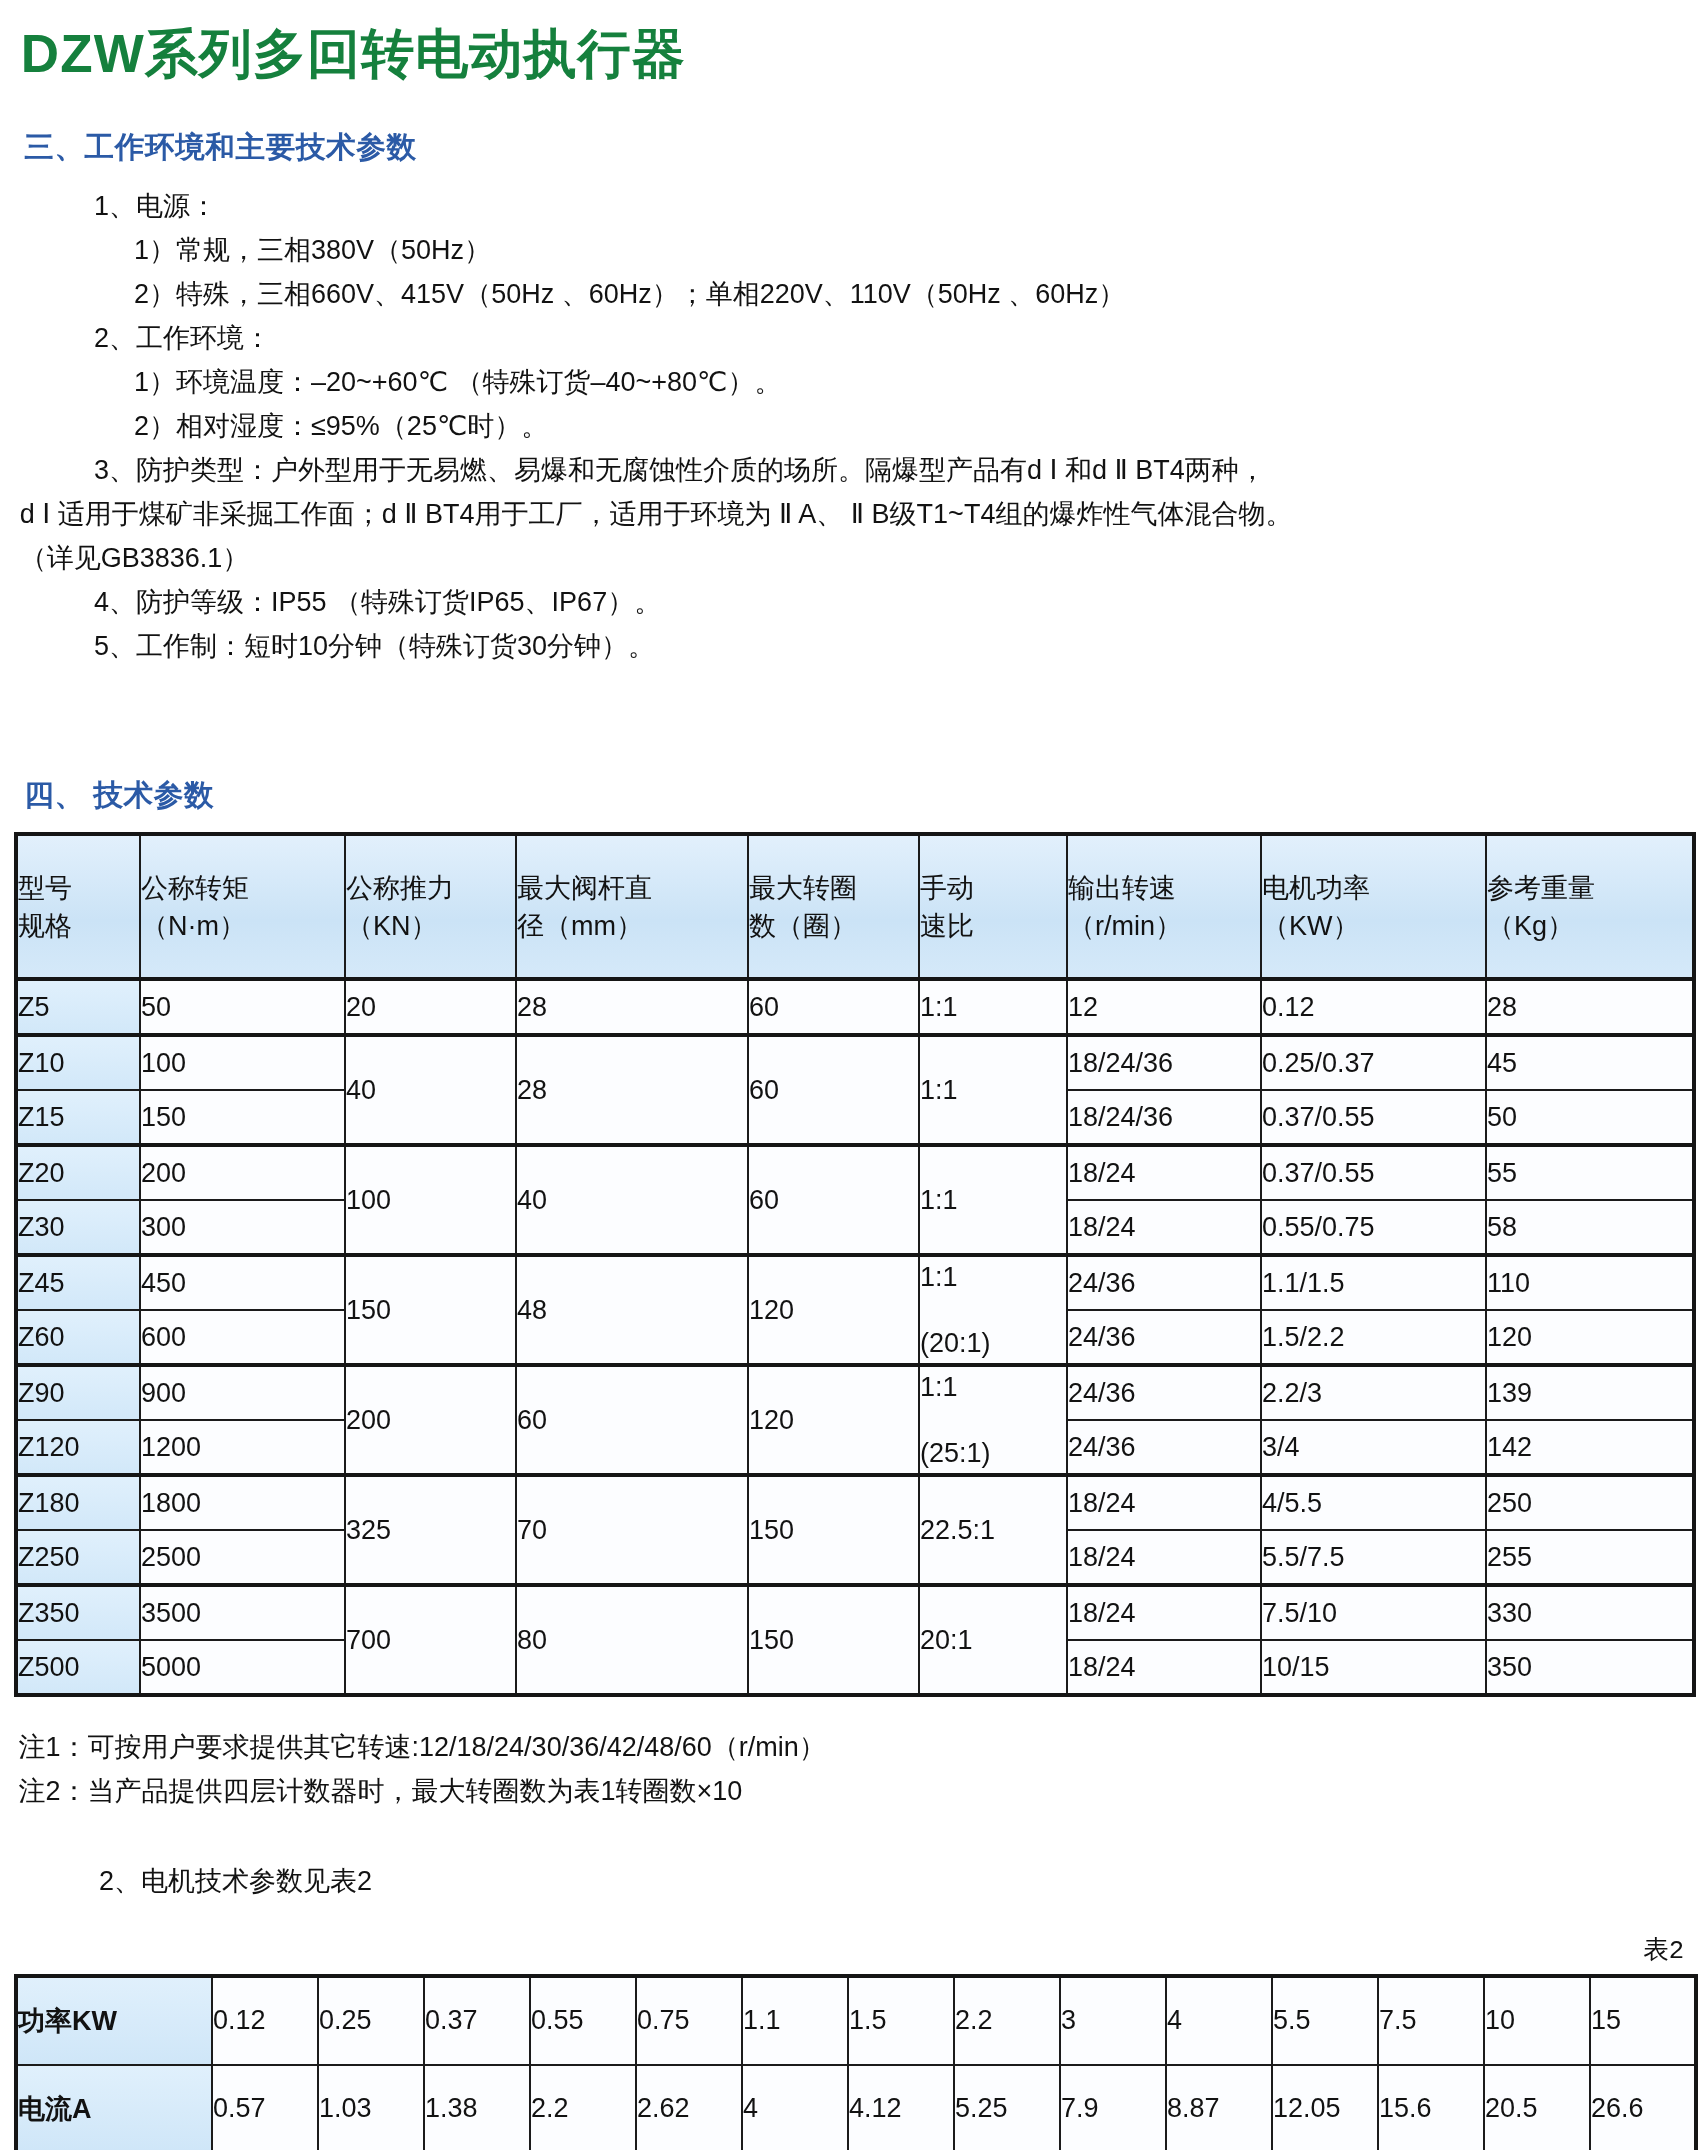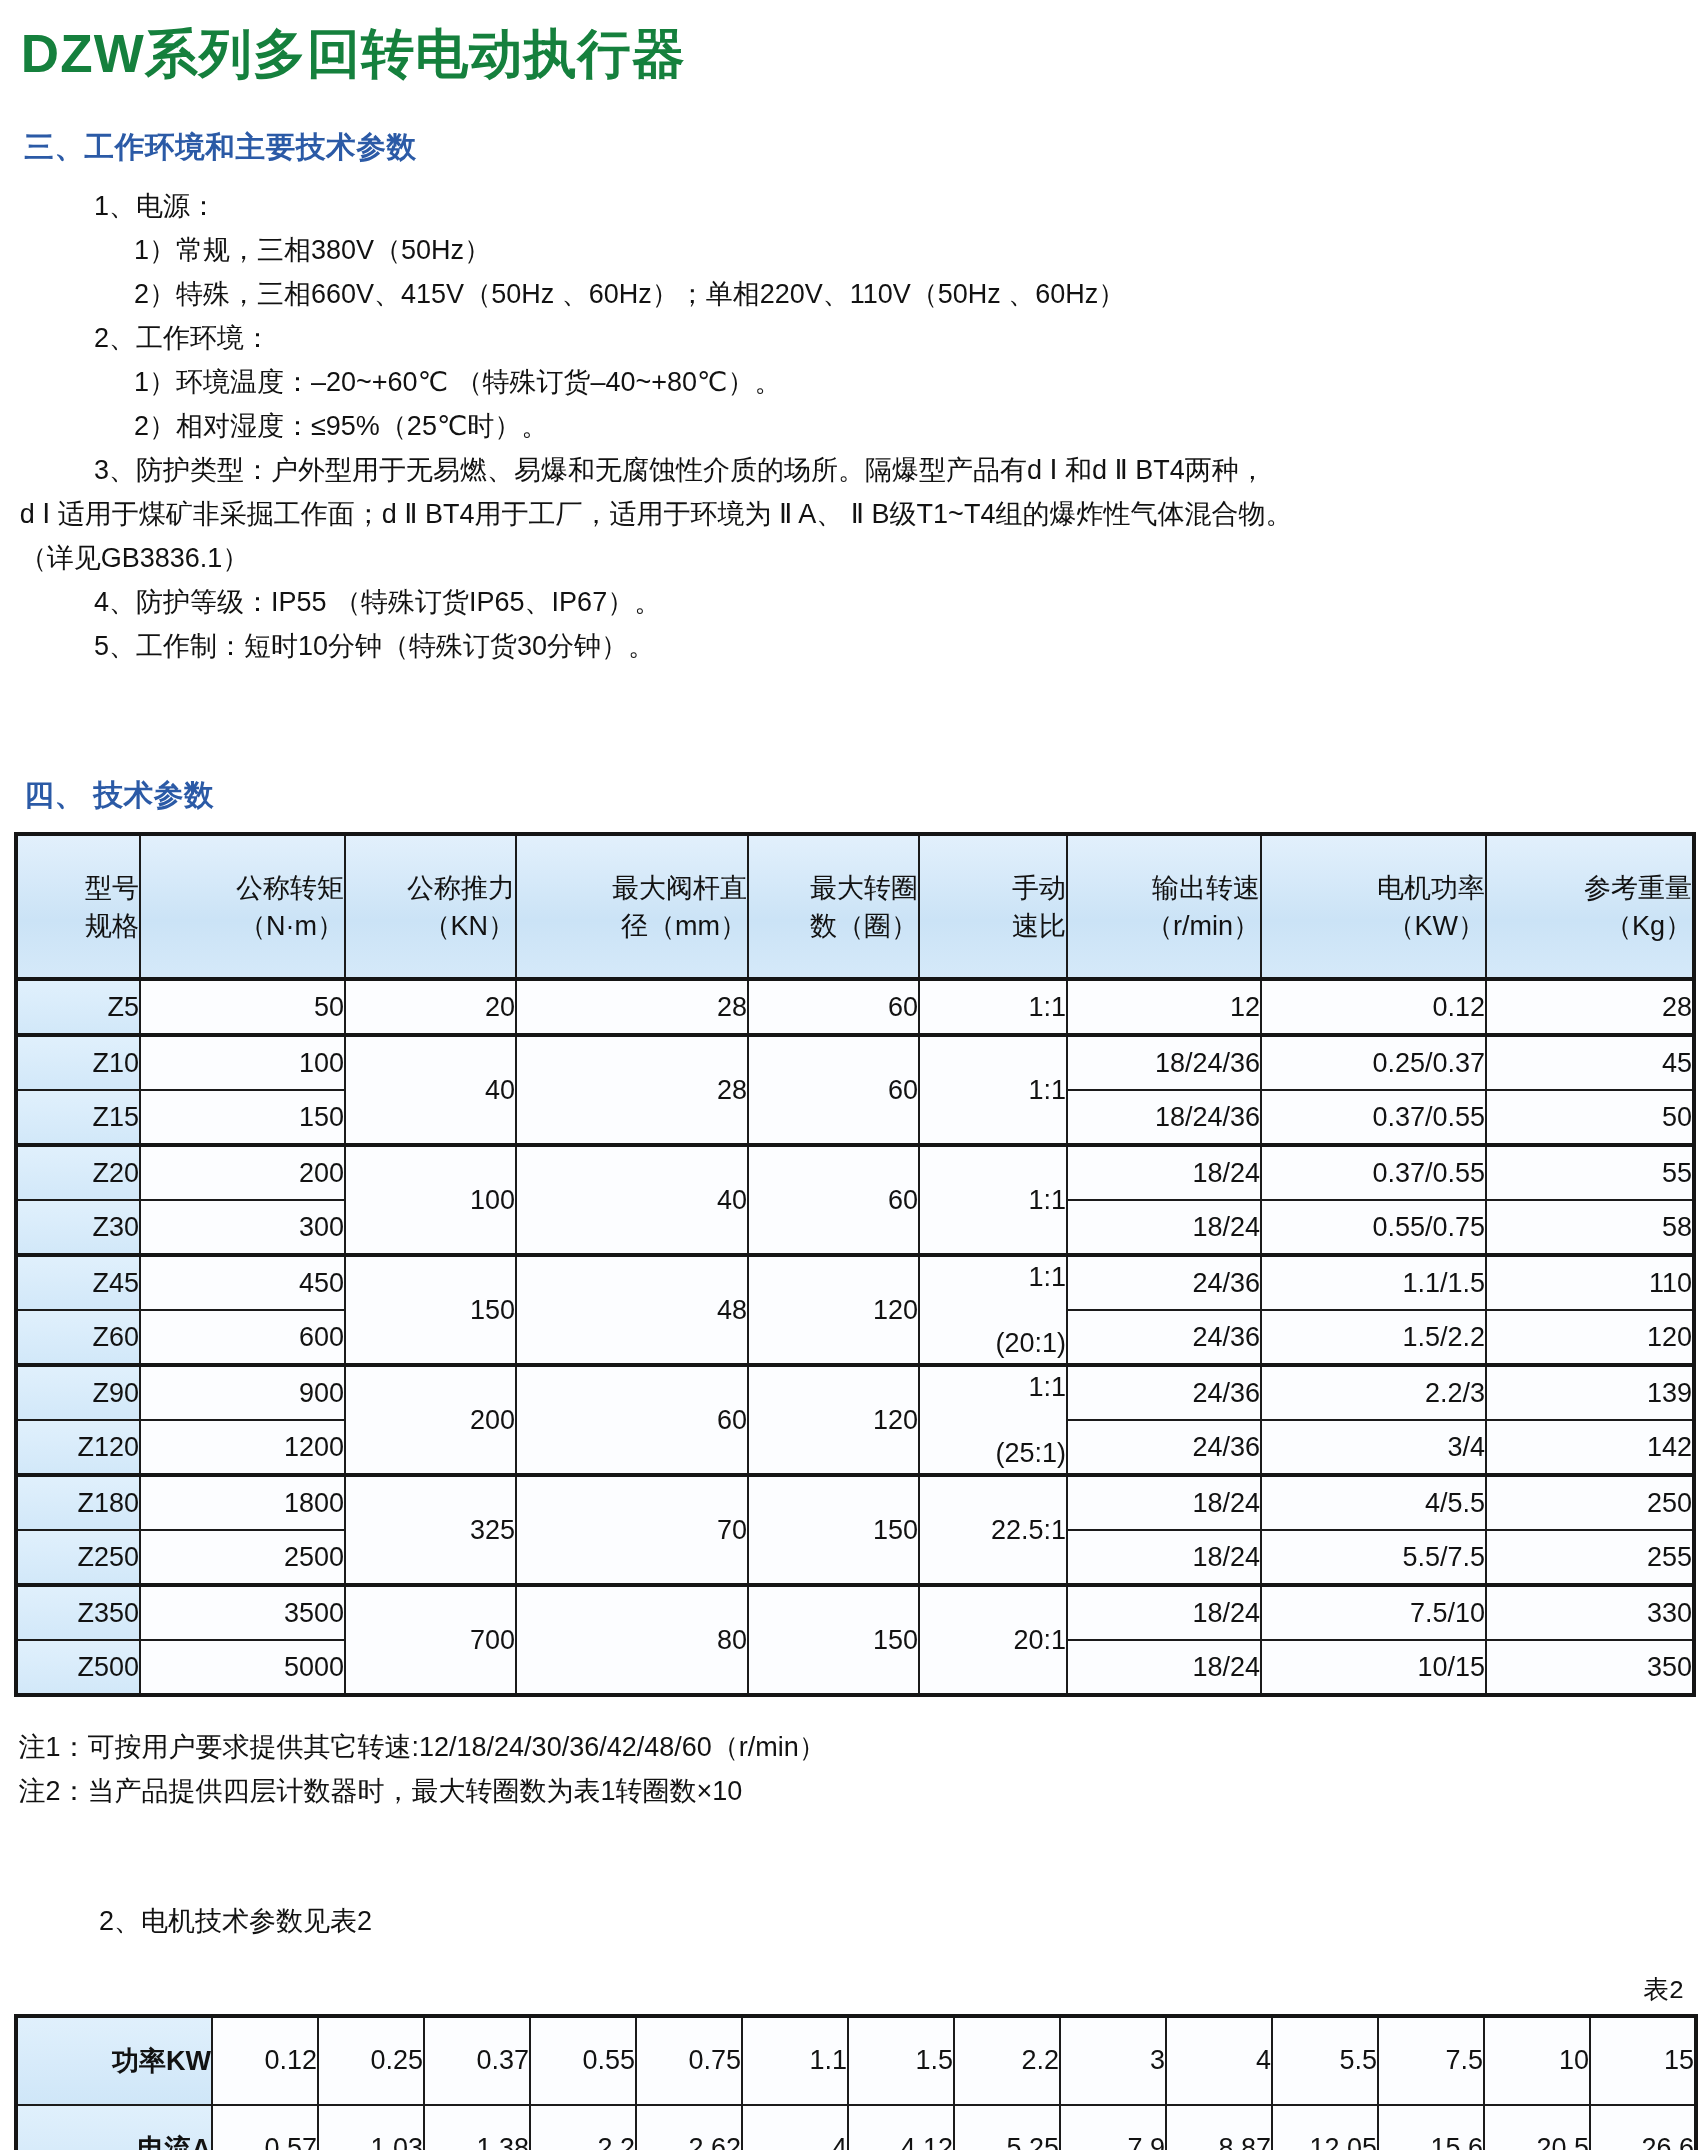--- a/index.html
+++ b/index.html
@@ -43,21 +43,21 @@
     font-size:27px;
     margin:10.2px 0 19.3px 0;
   }
   .subline .left{padding-left:85px;}
   .subline .right{padding-right:6.8px;font-size:25.6px;}
 
   table{
     border-collapse:collapse;
     table-layout:fixed;
     width:1677px;
-    text-align:right;
+    text-align:left;
     font-size:27px;
     background:#d946ef;
   }
   th,td{
     border:2.3px solid #1b1b1b;
     padding:0;
     vertical-align:middle;
     overflow:hidden;
   }
   table.t1{border:4.5px solid #151515;}
@@ -81,21 +81,21 @@
   .notes{margin-top:28px;}
   .note-line{
     font-size:27px;
     line-height:44px;
     padding-left:4.5px;
     white-space:nowrap;
   }
 
   .sub2{
     font-size:27px;
-    margin:90px 0 0 0;
+    margin:50px 0 0 0;
     padding-left:85px;
   }
   .t2-tag{
     text-align:right;
     font-size:25.6px;
     padding-right:6.8px;
     margin:33px 0 6.8px 0;
     font-family:Liberation Mono, monospace;
   }
   .t2 th{

